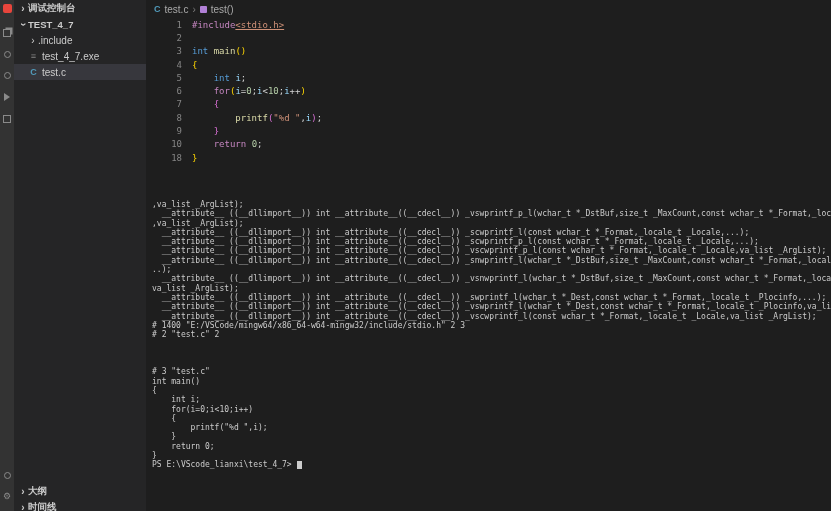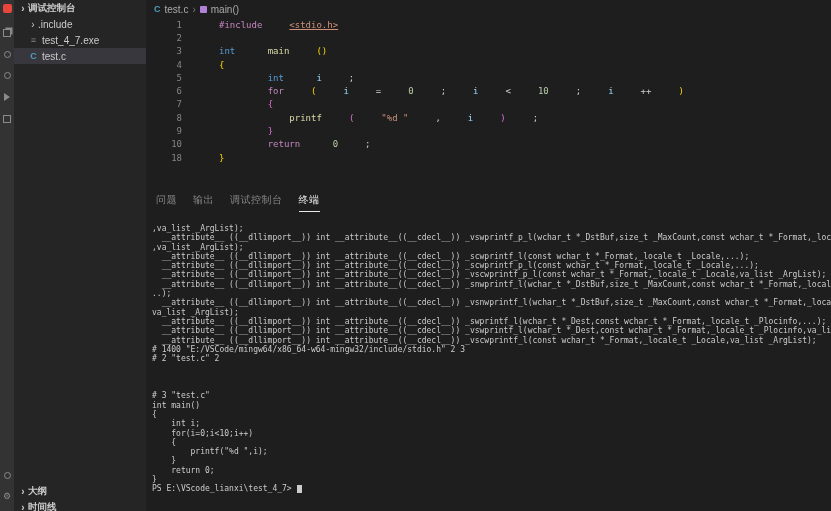--- a/index.html
+++ b/index.html
@@ -36,21 +36,21 @@
   
   .editor { position:absolute; left:146px; top:0; right:0; height:188px; background:#1e1e1e; }
   .breadcrumb { height:18px; display:flex; align-items:center; gap:4px;
     color:#a9a9a9; font-size:10px; padding-left:8px; cursor:pointer; }
   .bc-c { color:#519aba; font-weight:bold; font-size:9px; }
   .bc-sep { color:#7a7a7a; }
   .sym { display:inline-block; width:7px; height:7px; background:#b180d7; border-radius:1px; }
   .code { font-family:"DejaVu Sans Mono", monospace; font-size:9px; }
   .cl { height:13.3px; display:flex; align-items:center; white-space:pre; }
   .gut { width:46px; text-align:right; padding-right:10px; color:#858585; flex:none; }
-  .ct span { white-space:pre;margin-left:27px; }
+  .ct span { white-space:pre; }
 
   
   .panel { position:absolute; left:146px; top:188px; right:0; bottom:0; background:#1e1e1e; }
   .ptabs { height:24px; display:flex; align-items:center; gap:16px; padding-left:10px;
     font-size:10px; color:#858585; }
   .ptab { height:24px; display:flex; align-items:center; cursor:pointer; letter-spacing:0.5px; }
   .ptab.active { color:#e7e7e7; border-bottom:1px solid #e7e7e7; }
   .term { font-family:"DejaVu Sans Mono", monospace; font-size:8px; line-height:9.3px;
     color:#cccccc; padding:12px 0 0 6px; white-space:pre; overflow:hidden; }
   .tl { height:9.3px; white-space:pre; overflow:hidden; }
@@ -74,20 +74,24 @@
       <div class="circ"></div>
       <div class="ab-ic">⚙</div>
     </div>
   </div>
 
   <div class="sidebar">
     <div class="sb-row sb-head">
       <span class="chev">›</span>
       <span>调试控制台</span>
     </div>
+    <div class="sb-row sb-head">
+      <span class="chev down">›</span>
+      <span>TEST_4_7</span>
+    </div>
     <div id="file-tree">
         <div class="sb-row indent">
           <span class="chev">›</span>
           <span>.include</span>
         </div>
         <div class="sb-row indent">
           <span class="fi fi-exe">≡</span>
           <span>test_4_7.exe</span>
         </div>
         <div class="sb-row indent sel">
@@ -106,40 +110,34 @@
       </div>
     </div>
   </div>
 
   <div class="editor">
     <div class="breadcrumb">
       <span class="bc-c">C</span>
       <span>test.c</span>
       <span class="bc-sep">›</span>
       <span class="sym"></span>
-      <span>main()</span>
+      <span>test()</span>
     </div>
     <div id="code" class="code">
         <div class="cl"><span class="gut">1</span><span class="ct"><span style="color: rgb(197, 134, 192);">#include</span><span style="color: rgb(206, 145, 120); text-decoration: underline;">&lt;stdio.h&gt;</span></span></div>
         <div class="cl"><span class="gut">2</span><span class="ct"></span></div>
         <div class="cl"><span class="gut">3</span><span class="ct"><span style="color: rgb(86, 156, 214);">int </span><span style="color: rgb(220, 220, 170);">main</span><span style="color: rgb(255, 215, 0);">()</span></span></div>
         <div class="cl"><span class="gut">4</span><span class="ct"><span style="color: rgb(255, 215, 0);">{</span></span></div>
         <div class="cl"><span class="gut">5</span><span class="ct"><span style="color: rgb(212, 212, 212);">    </span><span style="color: rgb(86, 156, 214);">int </span><span style="color: rgb(156, 220, 254);">i</span><span style="color: rgb(212, 212, 212);">;</span></span></div>
         <div class="cl"><span class="gut">6</span><span class="ct"><span style="color: rgb(212, 212, 212);">    </span><span style="color: rgb(197, 134, 192);">for</span><span style="color: rgb(255, 215, 0);">(</span><span style="color: rgb(156, 220, 254);">i</span><span style="color: rgb(212, 212, 212);">=</span><span style="color: rgb(181, 206, 168);">0</span><span style="color: rgb(212, 212, 212);">;</span><span style="color: rgb(156, 220, 254);">i</span><span style="color: rgb(212, 212, 212);">&lt;</span><span style="color: rgb(181, 206, 168);">10</span><span style="color: rgb(212, 212, 212);">;</span><span style="color: rgb(156, 220, 254);">i</span><span style="color: rgb(212, 212, 212);">++</span><span style="color: rgb(255, 215, 0);">)</span></span></div>
         <div class="cl"><span class="gut">7</span><span class="ct"><span style="color: rgb(212, 212, 212);">    </span><span style="color: rgb(218, 112, 214);">{</span></span></div>
         <div class="cl"><span class="gut">8</span><span class="ct"><span style="color: rgb(212, 212, 212);">        </span><span style="color: rgb(220, 220, 170);">printf</span><span style="color: rgb(218, 112, 214);">(</span><span style="color: rgb(206, 145, 120);">"%d "</span><span style="color: rgb(212, 212, 212);">,</span><span style="color: rgb(156, 220, 254);">i</span><span style="color: rgb(218, 112, 214);">)</span><span style="color: rgb(212, 212, 212);">;</span></span></div>
         <div class="cl"><span class="gut">9</span><span class="ct"><span style="color: rgb(212, 212, 212);">    </span><span style="color: rgb(218, 112, 214);">}</span></span></div>
         <div class="cl"><span class="gut">10</span><span class="ct"><span style="color: rgb(212, 212, 212);">    </span><span style="color: rgb(197, 134, 192);">return </span><span style="color: rgb(181, 206, 168);">0</span><span style="color: rgb(212, 212, 212);">;</span></span></div>
         <div class="cl"><span class="gut">18</span><span class="ct"><span style="color: rgb(255, 215, 0);">}</span></span></div>
       </div>
   </div>
 
   <div class="panel">
-    <div class="ptabs" id="panel-tabs">
-        <div class="ptab">问题</div>
-        <div class="ptab">输出</div>
-        <div class="ptab">调试控制台</div>
-        <div class="ptab active">终端</div>
-      </div>
     <div class="term" id="terminal"><div class="tl">,va_list _ArgList);</div><div class="tl">  __attribute__ ((__dllimport__)) int __attribute__((__cdecl__)) _vswprintf_p_l(wchar_t *_DstBuf,size_t _MaxCount,const wchar_t *_Format,_locale_t _Loc</div><div class="tl">,va_list _ArgList);</div><div class="tl">  __attribute__ ((__dllimport__)) int __attribute__((__cdecl__)) _scwprintf_l(const wchar_t *_Format,_locale_t _Locale,...);</div><div class="tl">  __attribute__ ((__dllimport__)) int __attribute__((__cdecl__)) _scwprintf_p_l(const wchar_t *_Format,_locale_t _Locale,...);</div><div class="tl">  __attribute__ ((__dllimport__)) int __attribute__((__cdecl__)) _vscwprintf_p_l(const wchar_t *_Format,_locale_t _Locale,va_list _ArgList);</div><div class="tl">  __attribute__ ((__dllimport__)) int __attribute__((__cdecl__)) _snwprintf_l(wchar_t *_DstBuf,size_t _MaxCount,const wchar_t *_Format,_locale_t _Local</div><div class="tl">..);</div><div class="tl">  __attribute__ ((__dllimport__)) int __attribute__((__cdecl__)) _vsnwprintf_l(wchar_t *_DstBuf,size_t _MaxCount,const wchar_t *_Format,_locale_t _Loca</div><div class="tl">va_list _ArgList);</div><div class="tl">  __attribute__ ((__dllimport__)) int __attribute__((__cdecl__)) _swprintf_l(wchar_t *_Dest,const wchar_t *_Format,_locale_t _Plocinfo,...);</div><div class="tl">  __attribute__ ((__dllimport__)) int __attribute__((__cdecl__)) _vswprintf_l(wchar_t *_Dest,const wchar_t *_Format,_locale_t _Plocinfo,va_list _Args);</div><div class="tl">  __attribute__ ((__dllimport__)) int __attribute__((__cdecl__)) _vscwprintf_l(const wchar_t *_Format,_locale_t _Locale,va_list _ArgList);</div><div class="tl"># 1400 "E:/VSCode/mingw64/x86_64-w64-mingw32/include/stdio.h" 2 3</div><div class="tl"># 2 "test.c" 2</div><div class="tl">&nbsp;</div><div class="tl">&nbsp;</div><div class="tl">&nbsp;</div><div class="tl"># 3 "test.c"</div><div class="tl">int main()</div><div class="tl">{</div><div class="tl">    int i;</div><div class="tl">    for(i=0;i&lt;10;i++)</div><div class="tl">    {</div><div class="tl">        printf("%d ",i);</div><div class="tl">    }</div><div class="tl">    return 0;</div><div class="tl">}</div><div class="tl"><span>PS E:\VScode_lianxi\test_4_7&gt; </span><span class="cursor"></span></div></div>
   </div>
 
 </div>
 
 </body></html>

